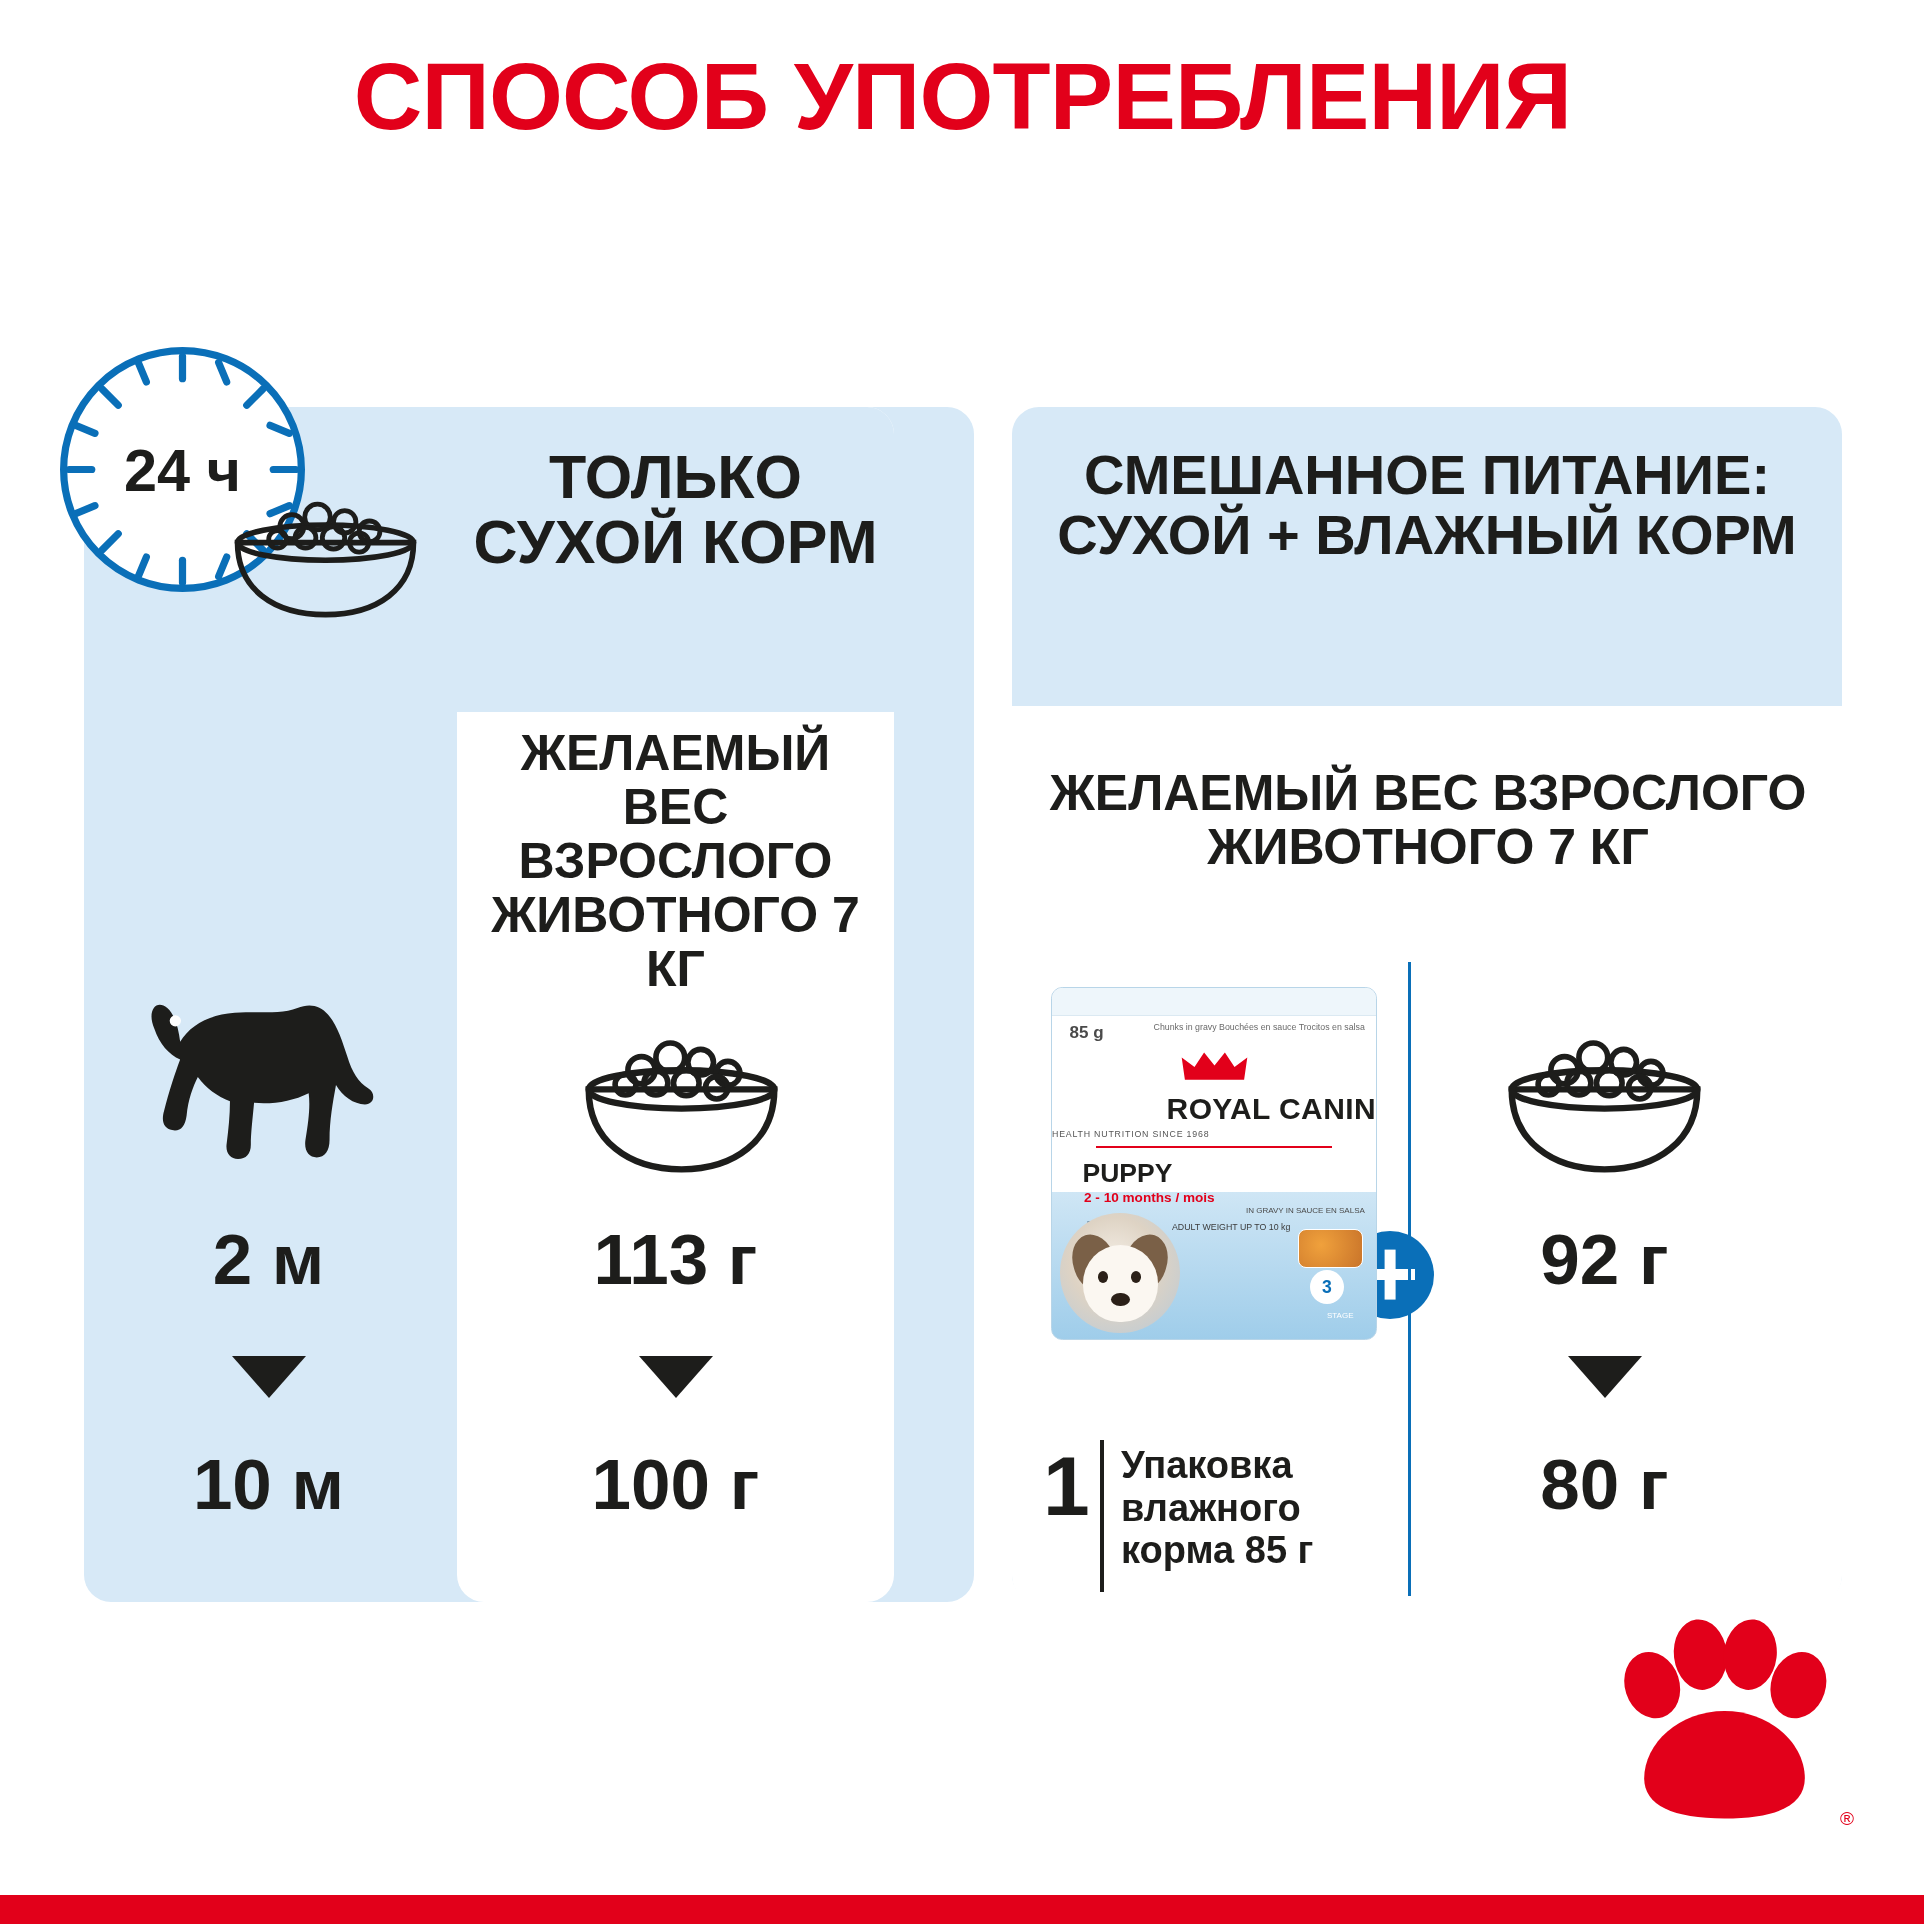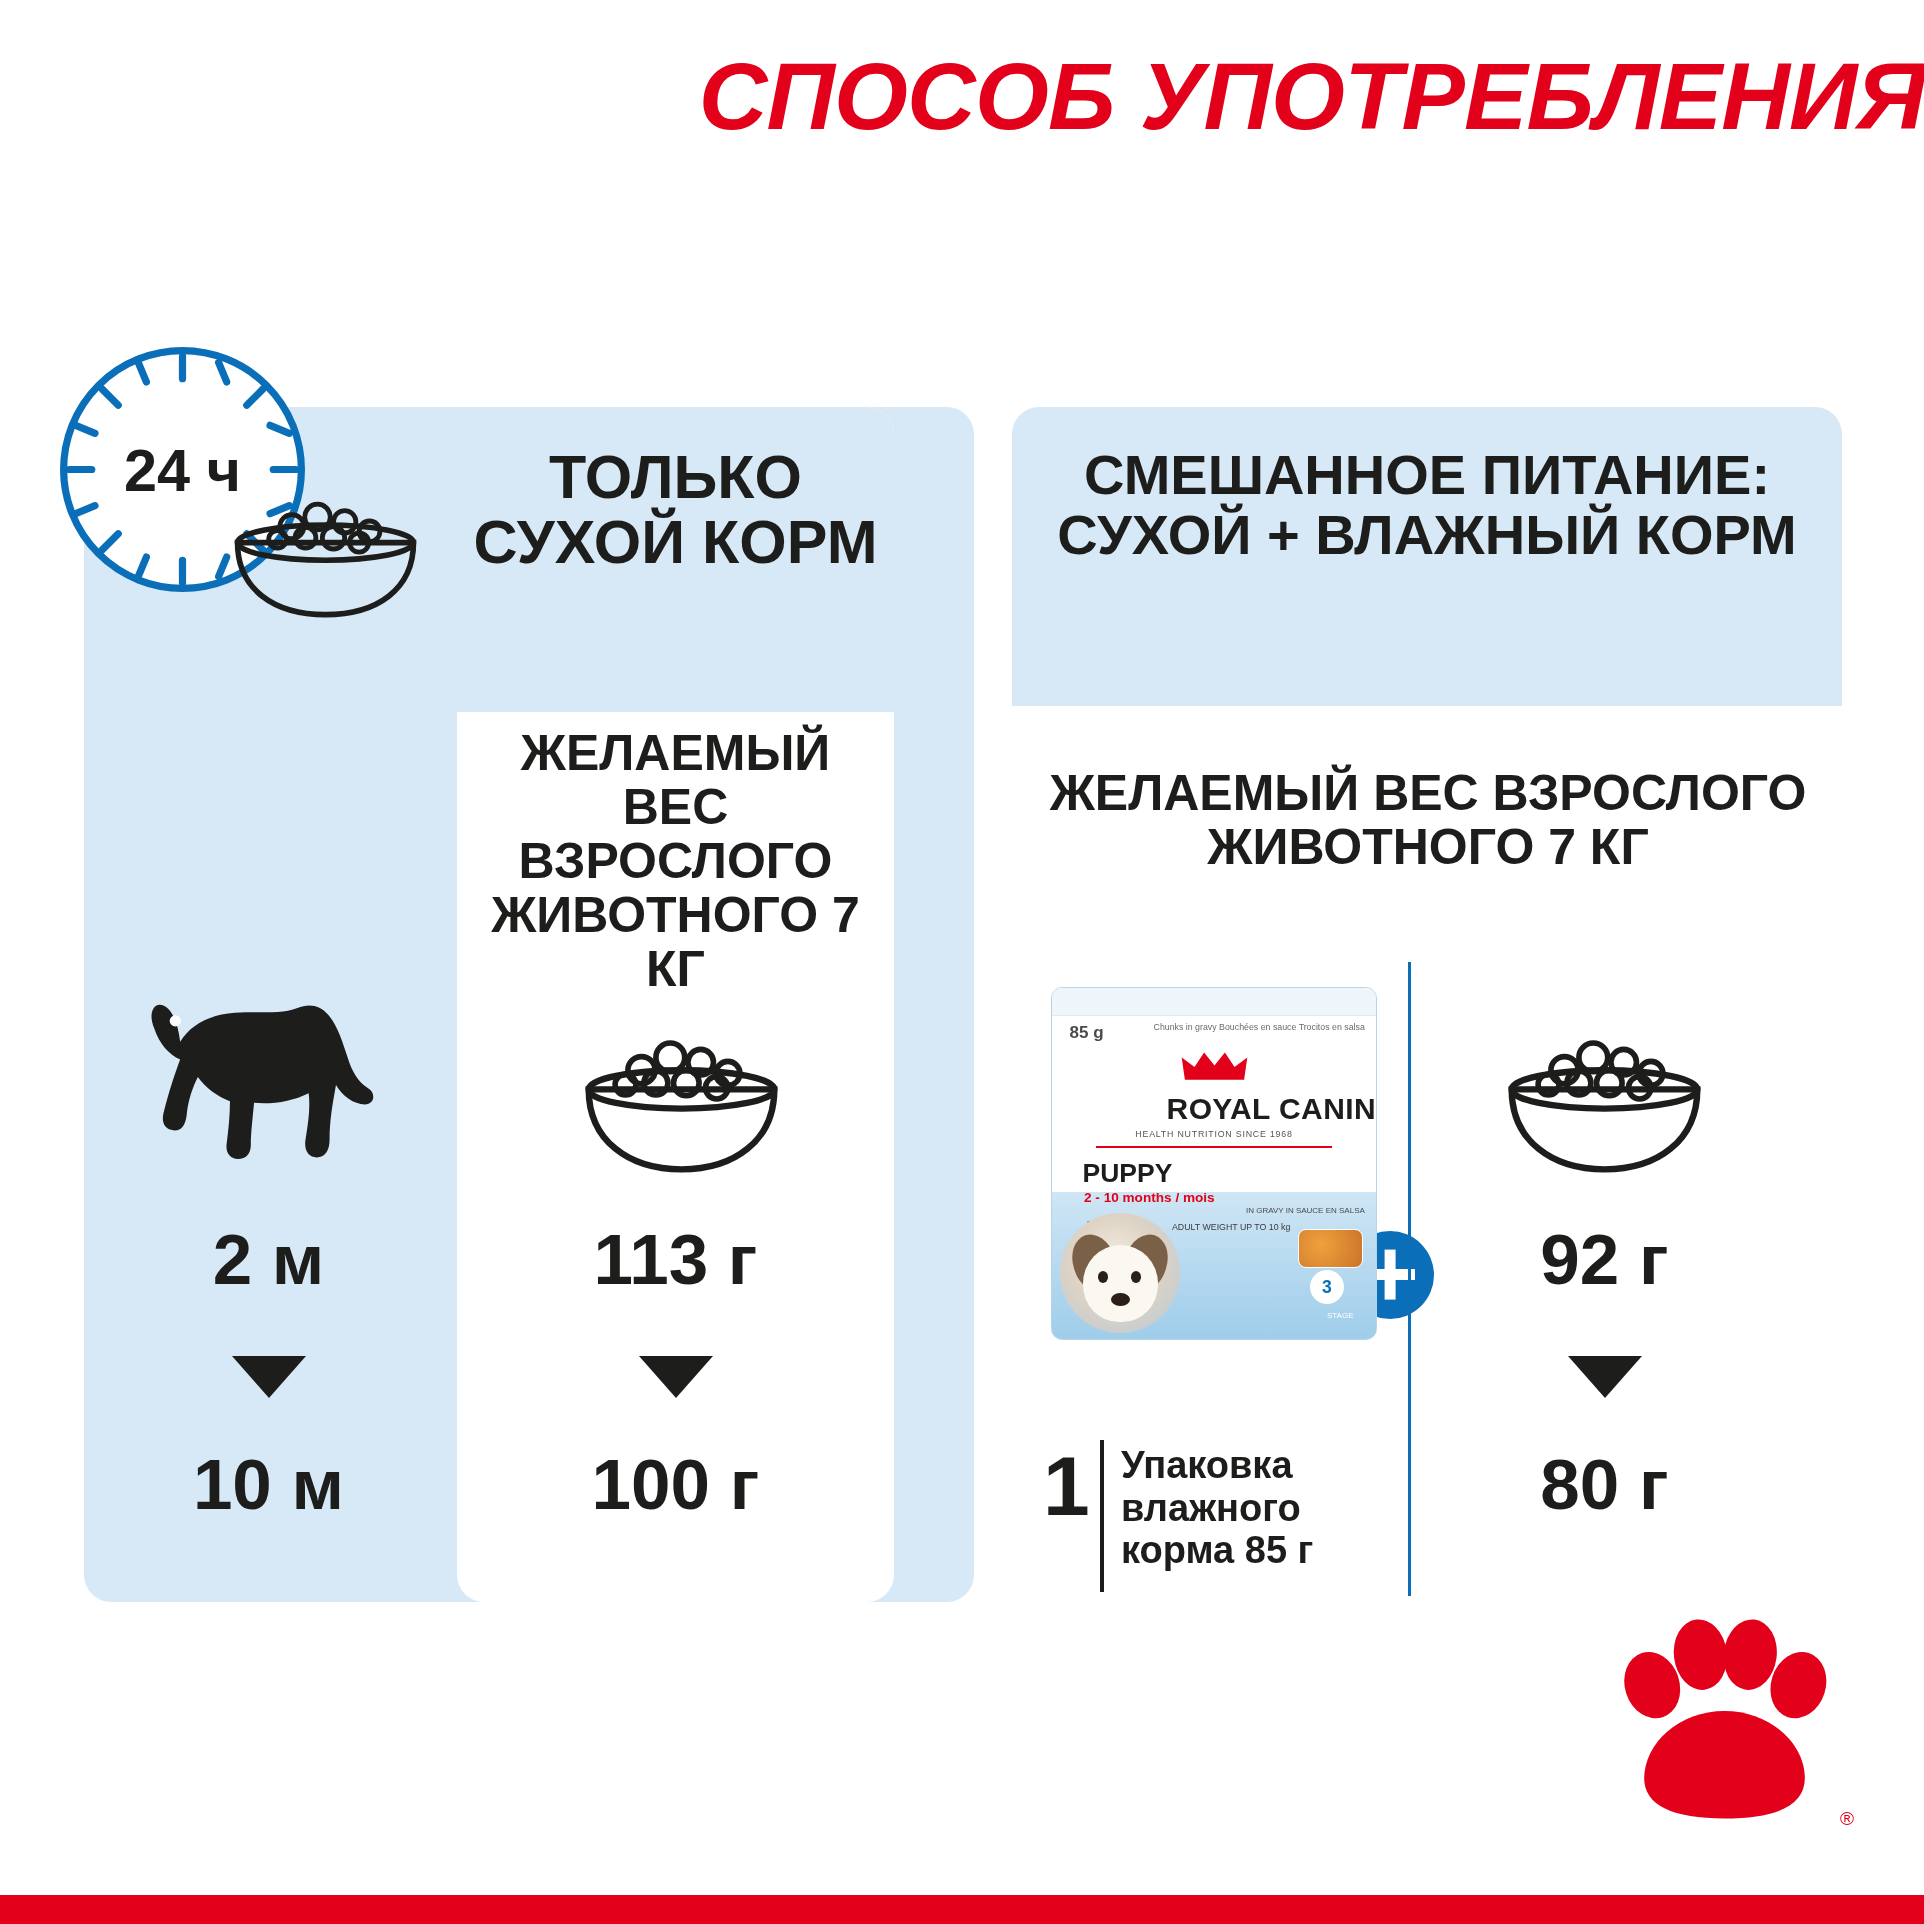--- a/index.html
+++ b/index.html
@@ -19,27 +19,26 @@
     position: absolute;
     inset: 0;
   }
 
   
   .title {
     position: absolute;
     top: 47px;
     left: 0;
     width: 100%;
-    text-align: right;
+    text-align: center;
     color: #e2001a;
     font-size: 95px;
     font-weight: bold;
     letter-spacing: -0.8px;
     line-height: 1.05;
-    font-style: italic;
   }
 
   
   .panel {
     position: absolute;
     border-radius: 27px;
     background: #d7e9f7;
   }
   .panel-left {
     left: 84px;
@@ -257,21 +256,21 @@
     left: 0; right: 0; top: 104px;
     text-align: right;
     font-size: 30px;
     font-weight: bold;
     color: #1d1d1b;
     letter-spacing: 0.4px;
   }
   .pouch-brand-sub {
     position: absolute;
     left: 0; right: 0; top: 141px;
-    text-align: center;
+    text-align: left;
     font-size: 8.8px;
     color: #555;
     letter-spacing: 0.8px;
   }
   .pouch-rule {
     position: absolute;
     left: 44px; right: 44px; top: 158px;
     height: 2.4px; background: #e2001a;
   }
   .pouch-life {

